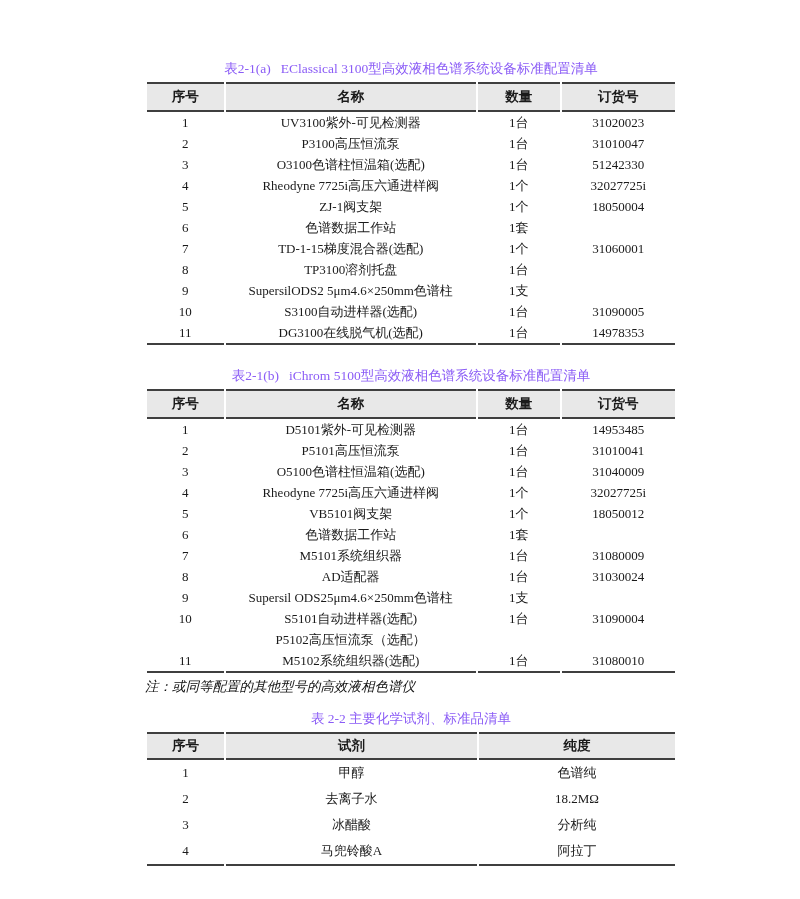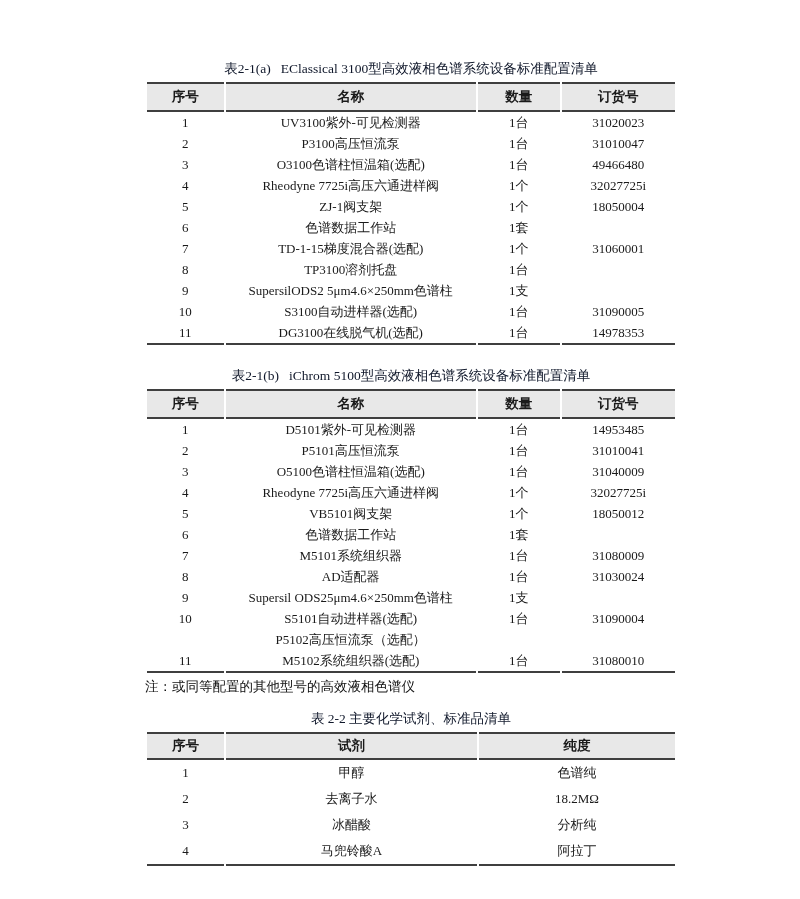--- a/index.html
+++ b/index.html
@@ -33,21 +33,21 @@
   .content {
     margin-left: 145px;
     width: 532px;
   }
   
   .caption {
     text-align: center;
     font-size: 13.5px;
     line-height: 18px;
     white-space: pre-wrap;
-    color: #0f172a;
+    color: #8b5cf6;
   }
   .cap1 { margin-top: 46px; }
   .cap2 { margin-top: 22px; }
   .cap3 { margin-top: 14px; }
   
   table {
     width: 100%;
     table-layout: fixed;
     border-collapse: separate;
     border-spacing: 2px 0;
@@ -84,20 +84,21 @@
     height: 23px;
     margin-top: 28px;
   }
   table.reagents th { height: 28px; }
   table.reagents td { height: 26px; }
   table.reagents tbody tr:last-child td { height: 28px; }
   
   .note {
     margin-top: 5px;
     font-size: 13.5px;
+    font-style: italic;
     line-height: 18px;
     color: #111;
   }
 </style>
 </head>
 <body>
 
 <div class="page">
 
 
@@ -129,21 +130,21 @@
           <tr>
             <td>2</td>
             <td>P3100高压恒流泵</td>
             <td>1台</td>
             <td>31010047</td>
           </tr>
           <tr>
             <td>3</td>
             <td>O3100色谱柱恒温箱(选配)</td>
             <td>1台</td>
-            <td>49466480</td>
+            <td>51242330</td>
           </tr>
           <tr>
             <td>4</td>
             <td>Rheodyne 7725i高压六通进样阀</td>
             <td>1个</td>
             <td>32027725i</td>
           </tr>
           <tr>
             <td>5</td>
             <td>ZJ-1阀支架</td>

